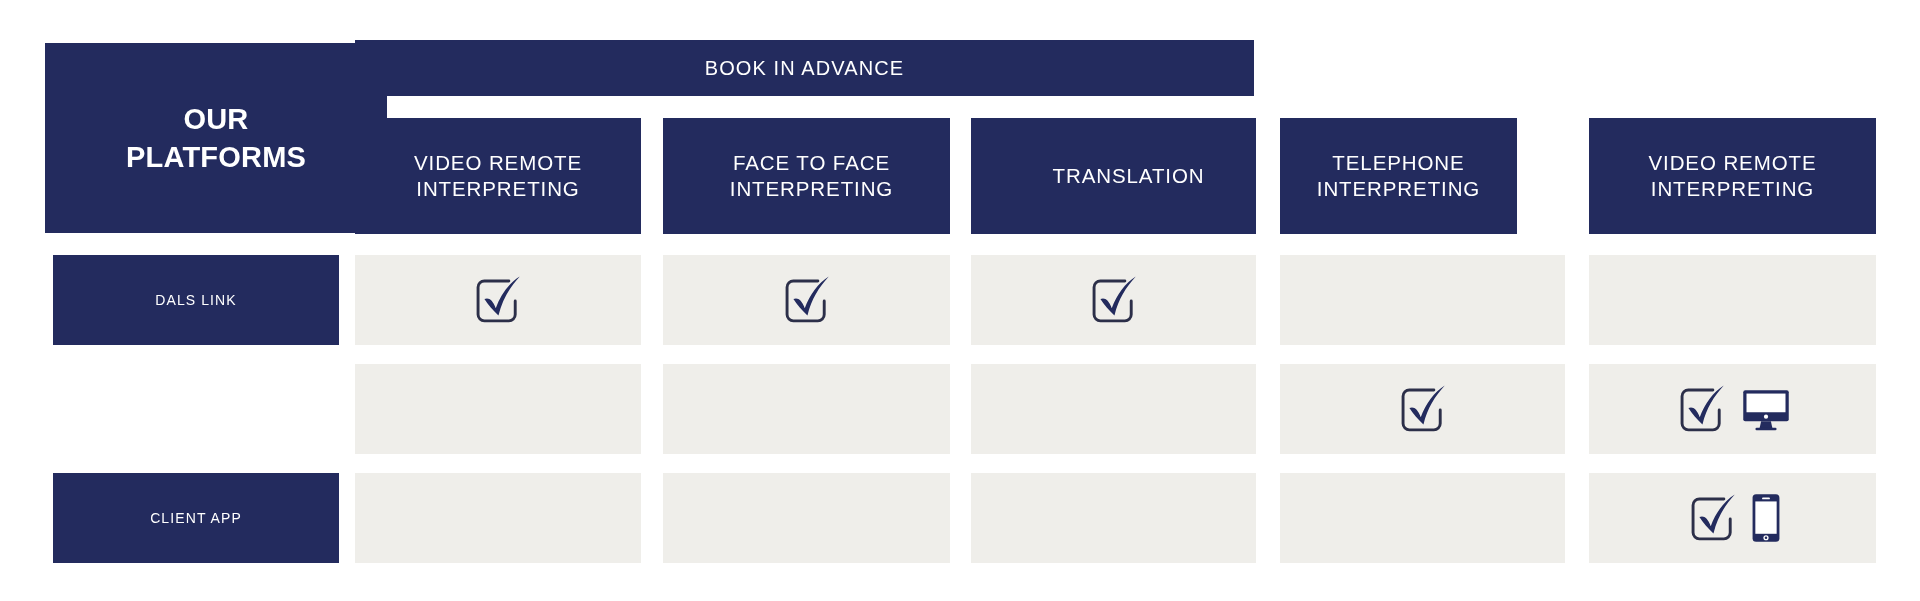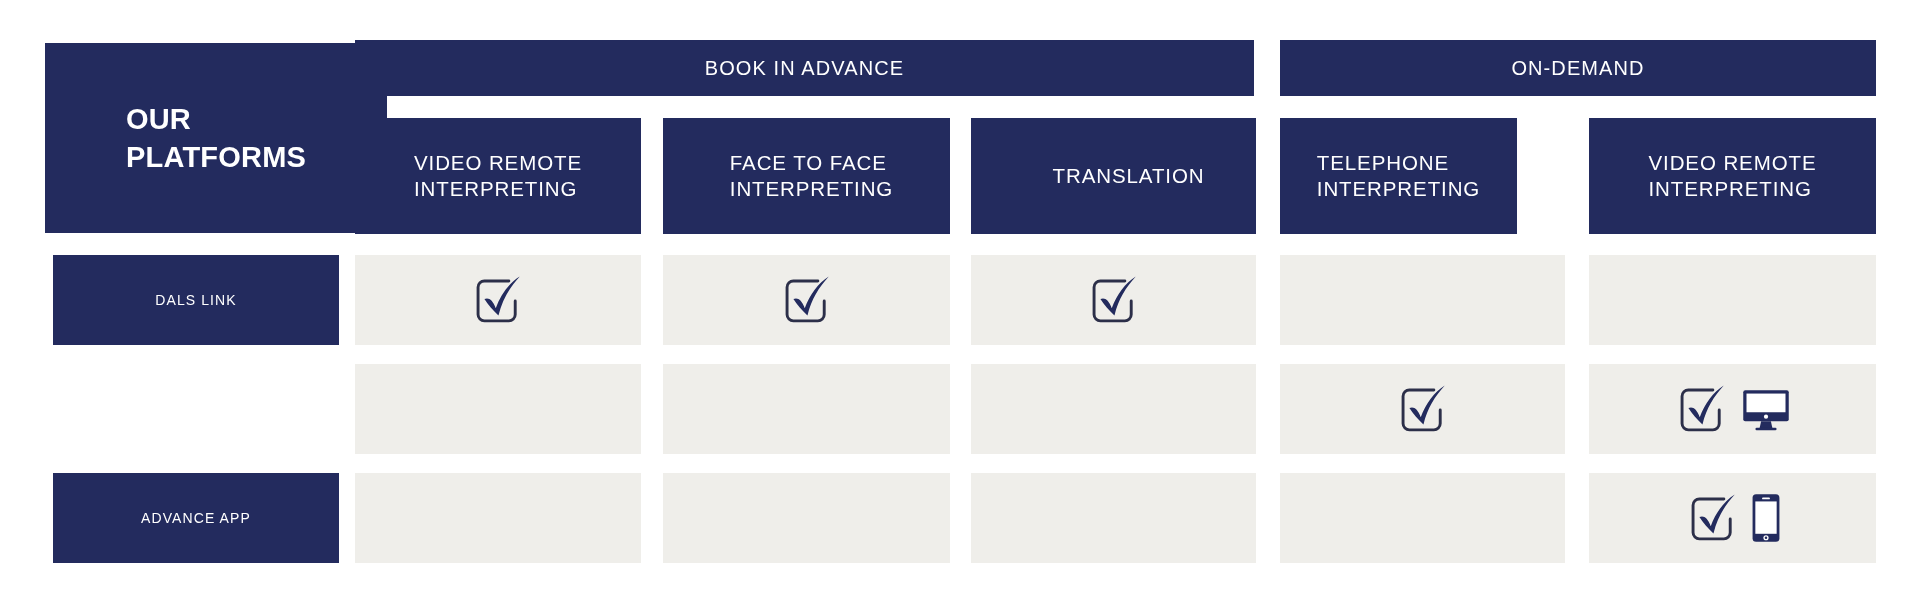--- a/index.html
+++ b/index.html
@@ -21,20 +21,21 @@
     background: #ffffff;
   }
 
   
   .navy {
     background: #232b5e;
     color: #ffffff;
     display: flex;
     align-items: center;
     justify-content: center;
+    text-align: center;
     box-sizing: border-box;
   }
   .blank {
     background: #efeeea;
     display: flex;
     align-items: center;
     justify-content: center;
     box-sizing: border-box;
   }
 
@@ -125,23 +126,20 @@
   <div class="navy platforms-title">
     <div>
       <span class="t-line">OUR</span>
       <span class="t-line">PLATFORMS</span>
     </div>
   </div>
 
   <div class="navy group-banner group-advance">
     <span>BOOK IN ADVANCE</span>
   </div>
-  <div class="navy group-banner group-ondemand">
-    <span>ON-DEMAND</span>
-  </div>
 
   <div class="navy col-header c0">
     <div>
       <span class="h-line">VIDEO REMOTE</span>
       <span class="h-line">INTERPRETING</span>
     </div>
   </div>
   <div class="navy col-header c1">
     <div>
       <span class="h-line">FACE TO FACE</span>
@@ -163,21 +161,21 @@
     <div>
       <span class="h-line">VIDEO REMOTE</span>
       <span class="h-line">INTERPRETING</span>
     </div>
   </div>
 
   <div class="navy row-label r0">
     <span>DALS LINK</span>
   </div>
   <div class="navy row-label r2">
-    <span>ADVANCE APP</span>
+    <span>CLIENT APP</span>
   </div>
 
   <div id="cell-host">
       <div class="blank cell icon-cluster" style="left: 355px; width: 286px; top: 255px;">
         <svg class="ico check-ico" viewBox="0 0 64 64">
           <path d="M44 11 H17 a7 7 0 0 0 -7 7 v30 a7 7 0 0 0 7 7 h27 a7 7 0 0 0 7 -7 V33" fill="none" stroke="#2c2f49" stroke-width="3.2" stroke-linecap="round"></path>
           <path d="M17 31 C22 29 26 32 29.5 41 C35 26 44.5 13 56 6 C45 18 37 31 32.5 49 C26.5 44 21 37 17 31 Z" fill="#232b5e"></path>
         </svg>
       </div>
       <div class="blank cell icon-cluster" style="left: 663px; width: 287px; top: 255px;">

